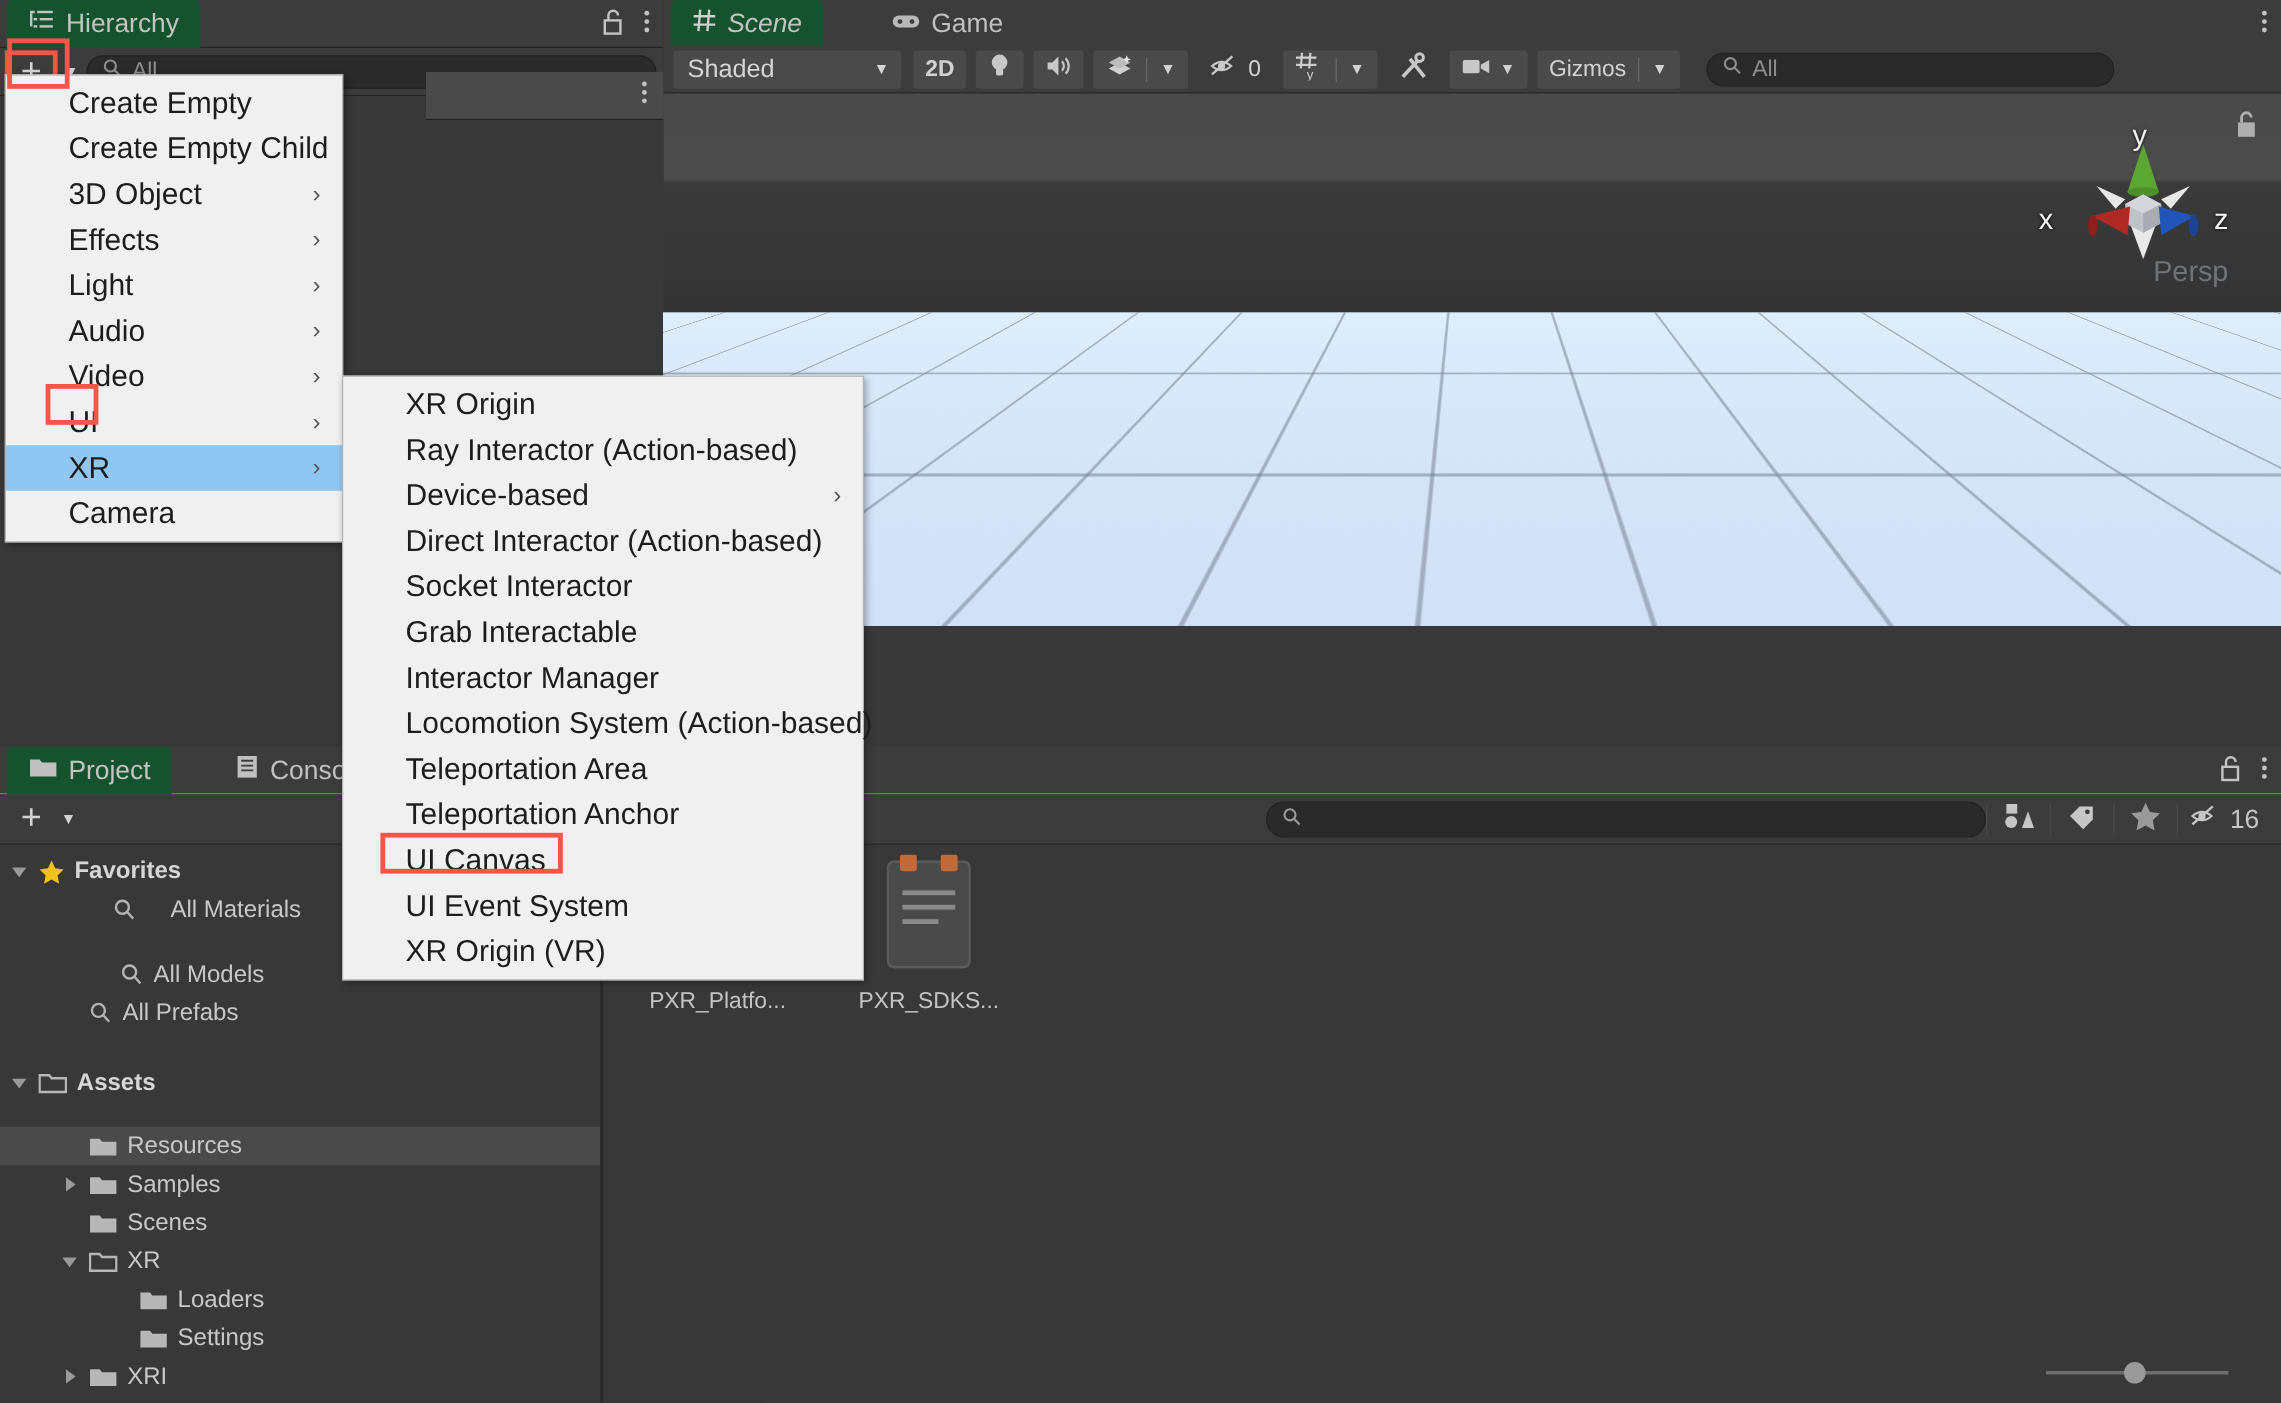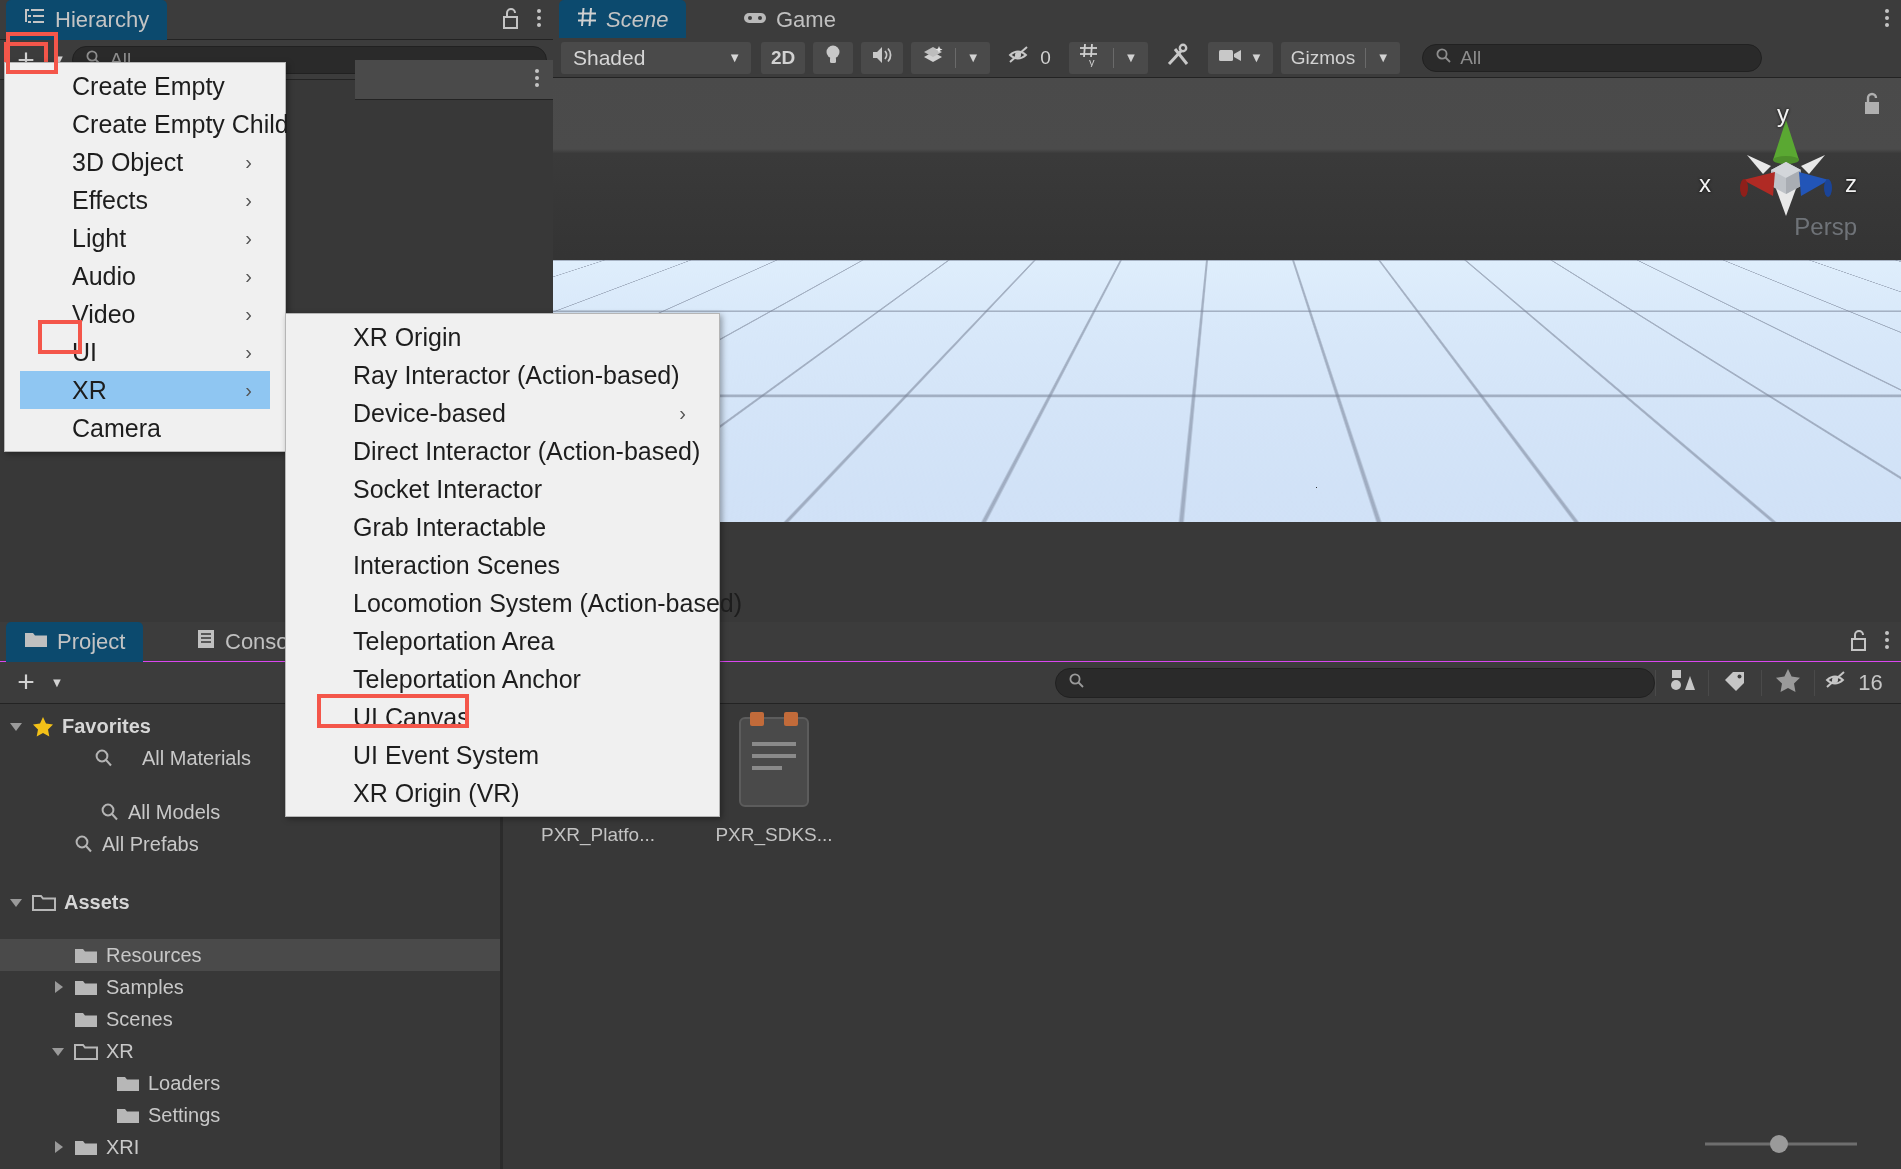--- a/index.html
+++ b/index.html
@@ -24,21 +24,21 @@
   .hierarchy-panel { left: 0; top: 0; width: 553px; height: 622px; background: #383838; }
   .tabstrip {
     position: relative; height: 40px; background: #3c3c3c;
     border-bottom: 1px solid #232323;
   }
   .tab {
     position: absolute; top: 0; height: 40px;
     display: flex; align-items: center; gap: 9px;
     padding: 0 18px; color: #c4c4c4; font-size: 22px;
   }
-  .tab.active { background: #0c4a6e; border-top-left-radius: 5px; border-top-right-radius: 5px; }
+  .tab.active { background: #14532d; border-top-left-radius: 5px; border-top-right-radius: 5px; }
   .tab.inactive { color: #c0c0c0; }
   .tab-icons { position: absolute; right: 10px; top: 0; height: 40px; display: flex; align-items: center; gap: 14px; }
 
   .hier-toolbar {
     position: relative; height: 40px; background: #3c3c3c;
     display: flex; align-items: center; padding: 0 6px; gap: 4px;
     border-bottom: 1px solid #232323;
   }
   .plus-btn {
     width: 40px; height: 32px; display: flex; align-items: center; justify-content: center;
@@ -152,21 +152,21 @@
 
   .asset-item { position:absolute; width:150px; text-align:center; color:#c3c3c3; font-size:19px; }
   .asset-thumb { width: 104px; height: 104px; margin: 0 auto 8px; position:relative; }
 
   .zoom-slider { position:absolute; right: 40px; bottom: 14px; width: 160px; height: 22px; }
 
   
   .menu {
     position: absolute; background: #f0f0f0;
     border: 1px solid #b5b5b5; box-shadow: 2px 2px 6px rgba(0,0,0,.35);
-    z-index: 50; padding: 4px 15px;
+    z-index: 50; padding: 4px 0;
   }
   .menu-item {
     display: flex; align-items: center; justify-content: space-between;
     height: 38px; padding: 0 18px 0 52px; color: #1d1d1d; font-size: 25px;
     white-space: nowrap;
   }
   .menu-item.selected { background: #8fc6f2; }
   .menu-item .arrow { color:#555; font-size: 20px; margin-left: 30px; }
   .redbox {
     position: absolute; border: 4px solid #f4564a; pointer-events: none; z-index: 60;
@@ -760,21 +760,21 @@
       <div class="menu-item">
         <span>Direct Interactor (Action-based)</span>
       </div>
       <div class="menu-item">
         <span>Socket Interactor</span>
       </div>
       <div class="menu-item">
         <span>Grab Interactable</span>
       </div>
       <div class="menu-item">
-        <span>Interaction Scenes</span>
+        <span>Interactor Manager</span>
       </div>
       <div class="menu-item">
         <span>Locomotion System (Action-based)</span>
       </div>
       <div class="menu-item">
         <span>Teleportation Area</span>
       </div>
       <div class="menu-item">
         <span>Teleportation Anchor</span>
       </div>

